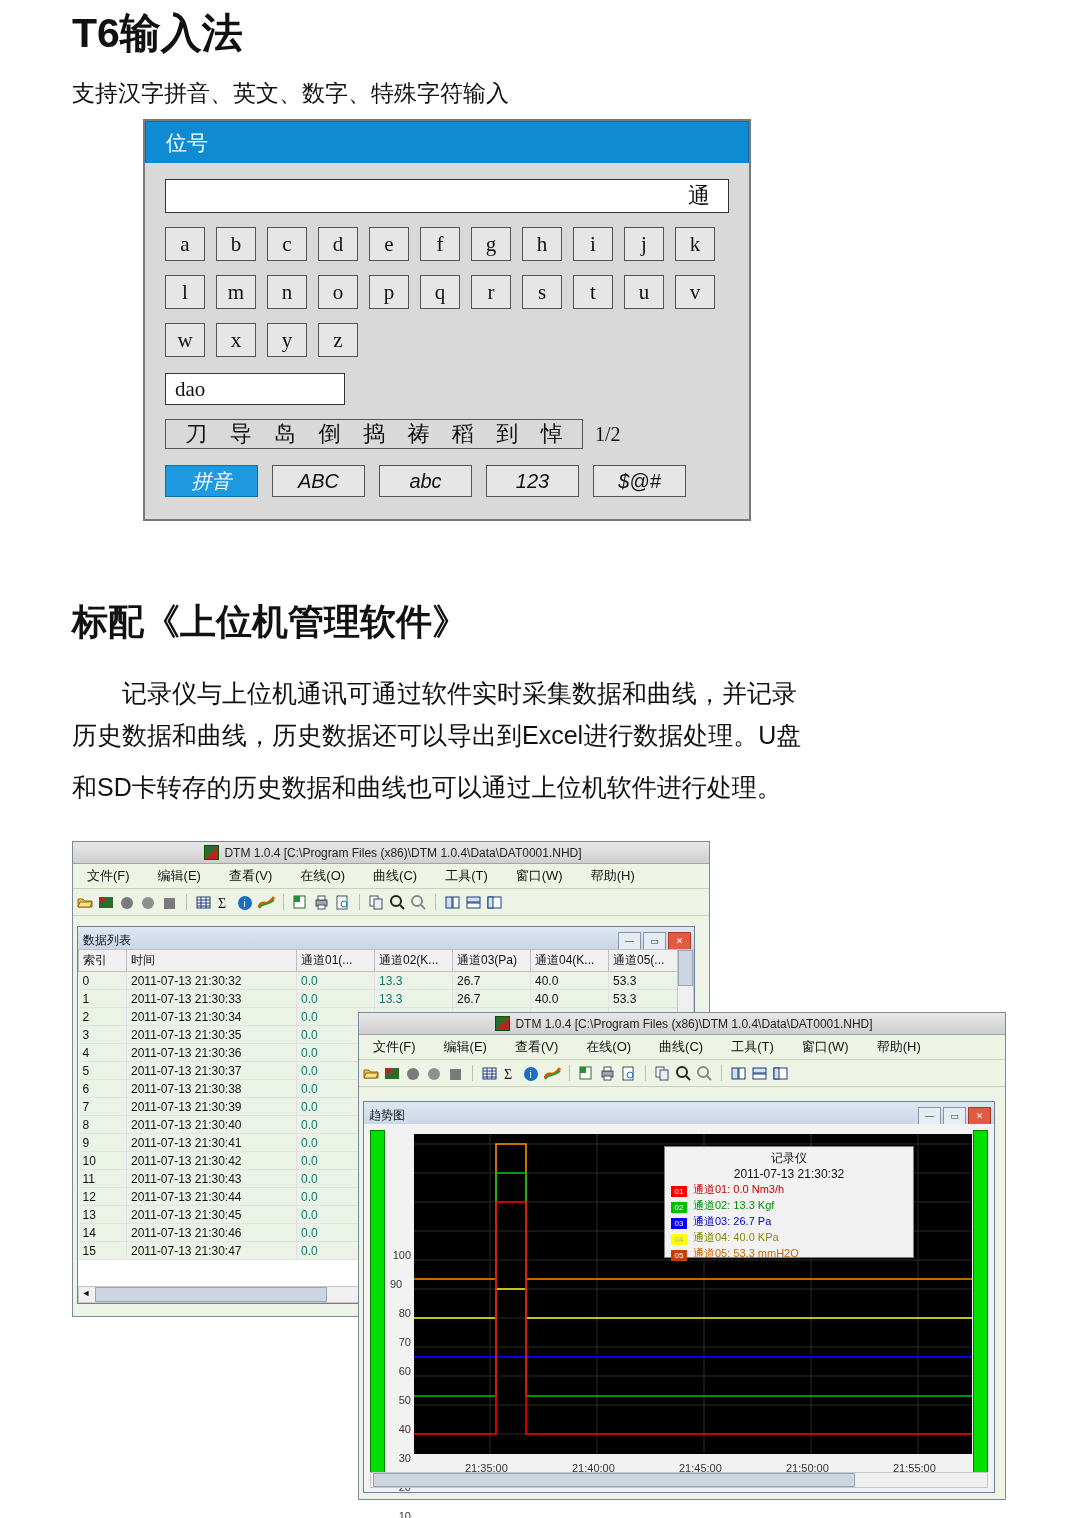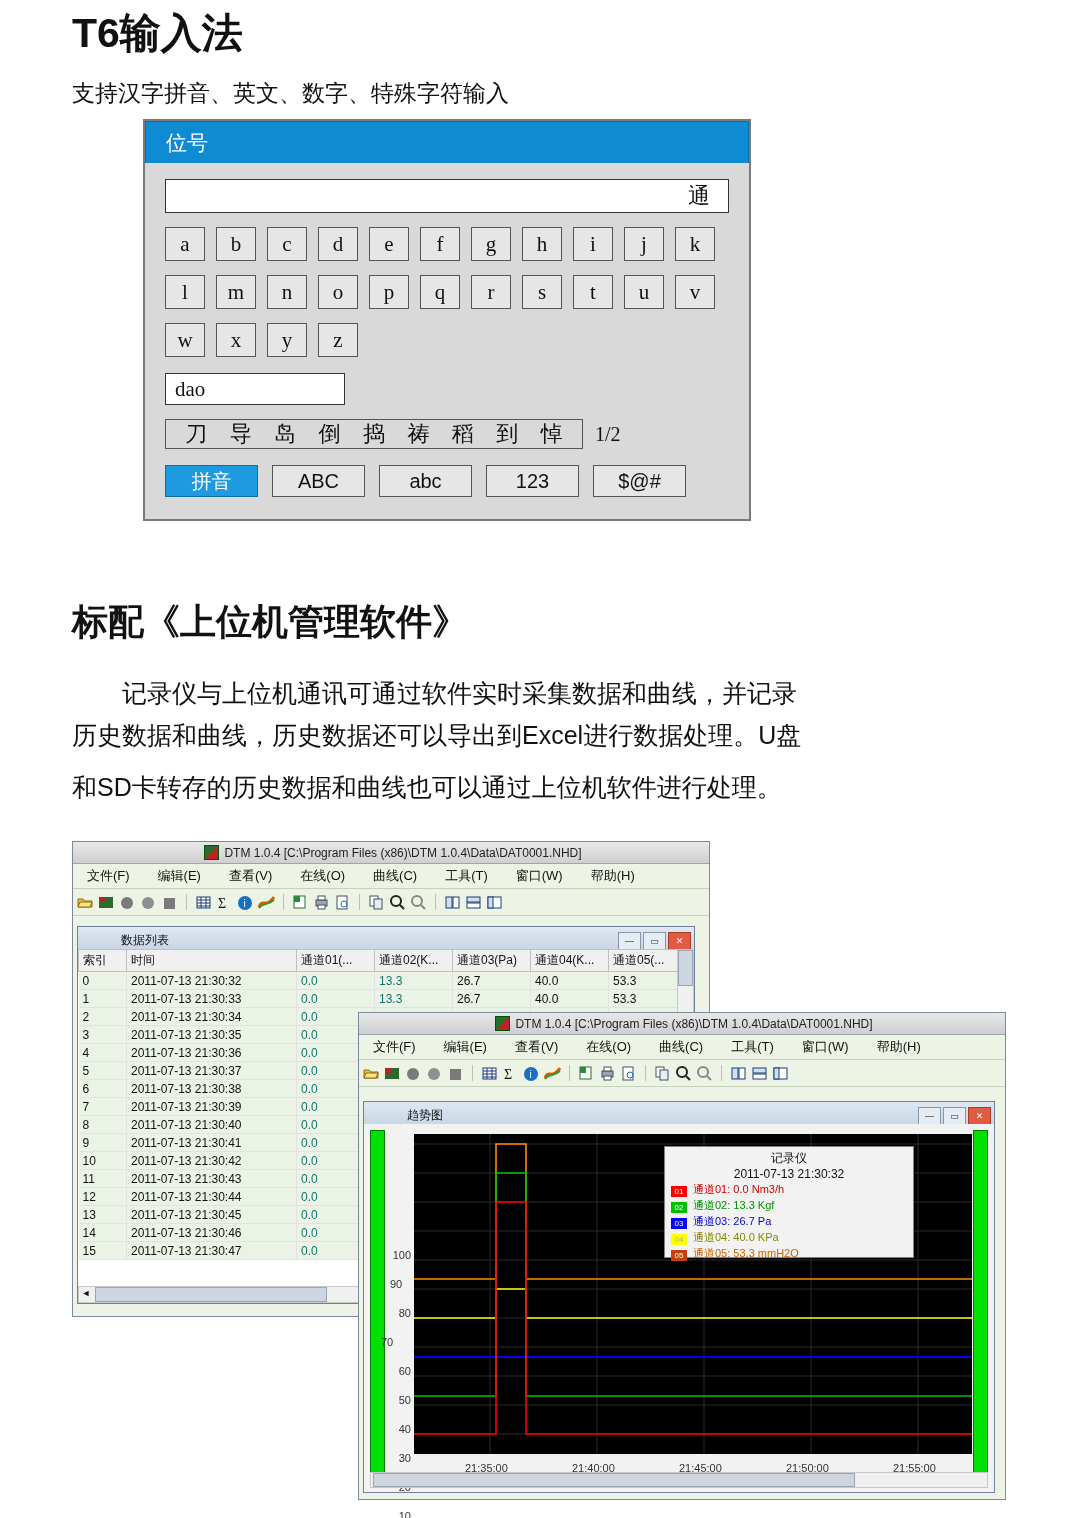--- a/index.html
+++ b/index.html
@@ -42,21 +42,21 @@
   }
   #cands{
     margin-top:14px;display:flex;align-items:center;
   }
   #cands .box{
     width:418px;height:30px;border:1px solid #555;background:#d9d9d9;
     display:flex;align-items:center;justify-content:space-around;
     font-size:22px;box-sizing:border-box;padding:0 8px;
   }
   #cands .page{margin-left:12px;font-size:20px;font-family:"Liberation Serif",serif;}
-  #modes{display:flex;margin-top:16px;}
+  #modes{display:flex;margin-top:16px;font-style:italic;}
   .mode{
     width:93px;height:32px;border:1px solid #555;background:#e6e6e6;
     font-size:20px;display:flex;align-items:center;justify-content:center;
     margin-right:14px;box-sizing:border-box;
   }
   .mode.active{background:#1e9ae0;color:#fff;border-color:#0b6ea8;}
 
   
   .win{position:absolute;background:#eef4e5;border:1px solid #7a8a9a;box-sizing:border-box;}
   .win-title{
@@ -72,21 +72,21 @@
     background:#eef4e5;border-bottom:1px solid #c6d2b8;}
   .menubar .mi{padding:0 14px;}
   .toolbar{height:26px;display:flex;align-items:center;gap:4px;padding:0 4px;
     background:#eef4e5;border-bottom:1px solid #c6d2b8;}
   .tb{width:17px;height:17px;display:inline-block;}
   .sep{width:1px;height:16px;background:#b8c4aa;margin:0 4px;}
 
   
   .mdi{position:absolute;background:#f2f2f2;border:1px solid #6f8098;box-sizing:border-box;}
   .mdi-title{height:27px;background:linear-gradient(#dfe8f2,#c3d2e4);
-    display:flex;align-items:center;padding-left:5px;font-size:12px;gap:38px;}
+    display:flex;align-items:center;padding-left:5px;font-size:12px;}
   .mdi-btns{margin-left:auto;display:flex;gap:2px;padding-right:3px;}
   .mdi-btn{width:21px;height:16px;border:1px solid #8796a8;background:#e6ecf3;
     font-size:9px;display:flex;align-items:center;justify-content:center;color:#333;}
   .mdi-btn.close{background:#e25a41;border-color:#a63b28;color:#fff;font-weight:bold;}
 
   
   table.grid{border-collapse:collapse;font-size:12px;width:100%;}
   table.grid th{
     background:#f0f0f0;border:1px solid #c0c0c0;font-weight:400;text-align:left;
     padding:2px 4px;height:17px;box-sizing:border-box;
@@ -615,21 +615,21 @@
         <polyline points="0,223 558,223" fill="none" stroke="#0000ff" stroke-width="1.8"></polyline>
 
         <polyline points="0,262 82,262 82,39 112,39 112,262 558,262" fill="none" stroke="#00c000" stroke-width="1.6"></polyline>
 
         <polyline points="0,300 82,300 82,68 112,68 112,300 558,300" fill="none" stroke="#ff0000" stroke-width="1.6"></polyline>
       </svg>
 
       <div class="axlbl" style="left:17px;top:125px;width:30px;text-align:right;">100</div>
       <div class="axlbl" style="left:17px;top:154px;width:30px;text-align:center;">90</div>
       <div class="axlbl" style="left:17px;top:183px;width:30px;text-align:right;">80</div>
-      <div class="axlbl" style="left:17px;top:212px;width:30px;text-align:left;">70</div>
+      <div class="axlbl" style="left:17px;top:212px;width:30px;text-align:right;">70</div>
       <div class="axlbl" style="left:17px;top:241px;width:30px;text-align:right;">60</div>
       <div class="axlbl" style="left:17px;top:270px;width:30px;text-align:right;">50</div>
       <div class="axlbl" style="left:17px;top:299px;width:30px;text-align:right;">40</div>
       <div class="axlbl" style="left:17px;top:270px;width:0;"></div>
       <div class="axlbl" style="left:17px;top:299px;width:0;"></div>
 
       <div class="axlbl" style="left:17px;top:328px;width:30px;text-align:right;">30</div>
 
       <div class="axlbl" style="left:17px;top:357px;width:30px;text-align:right;">20</div>
 

